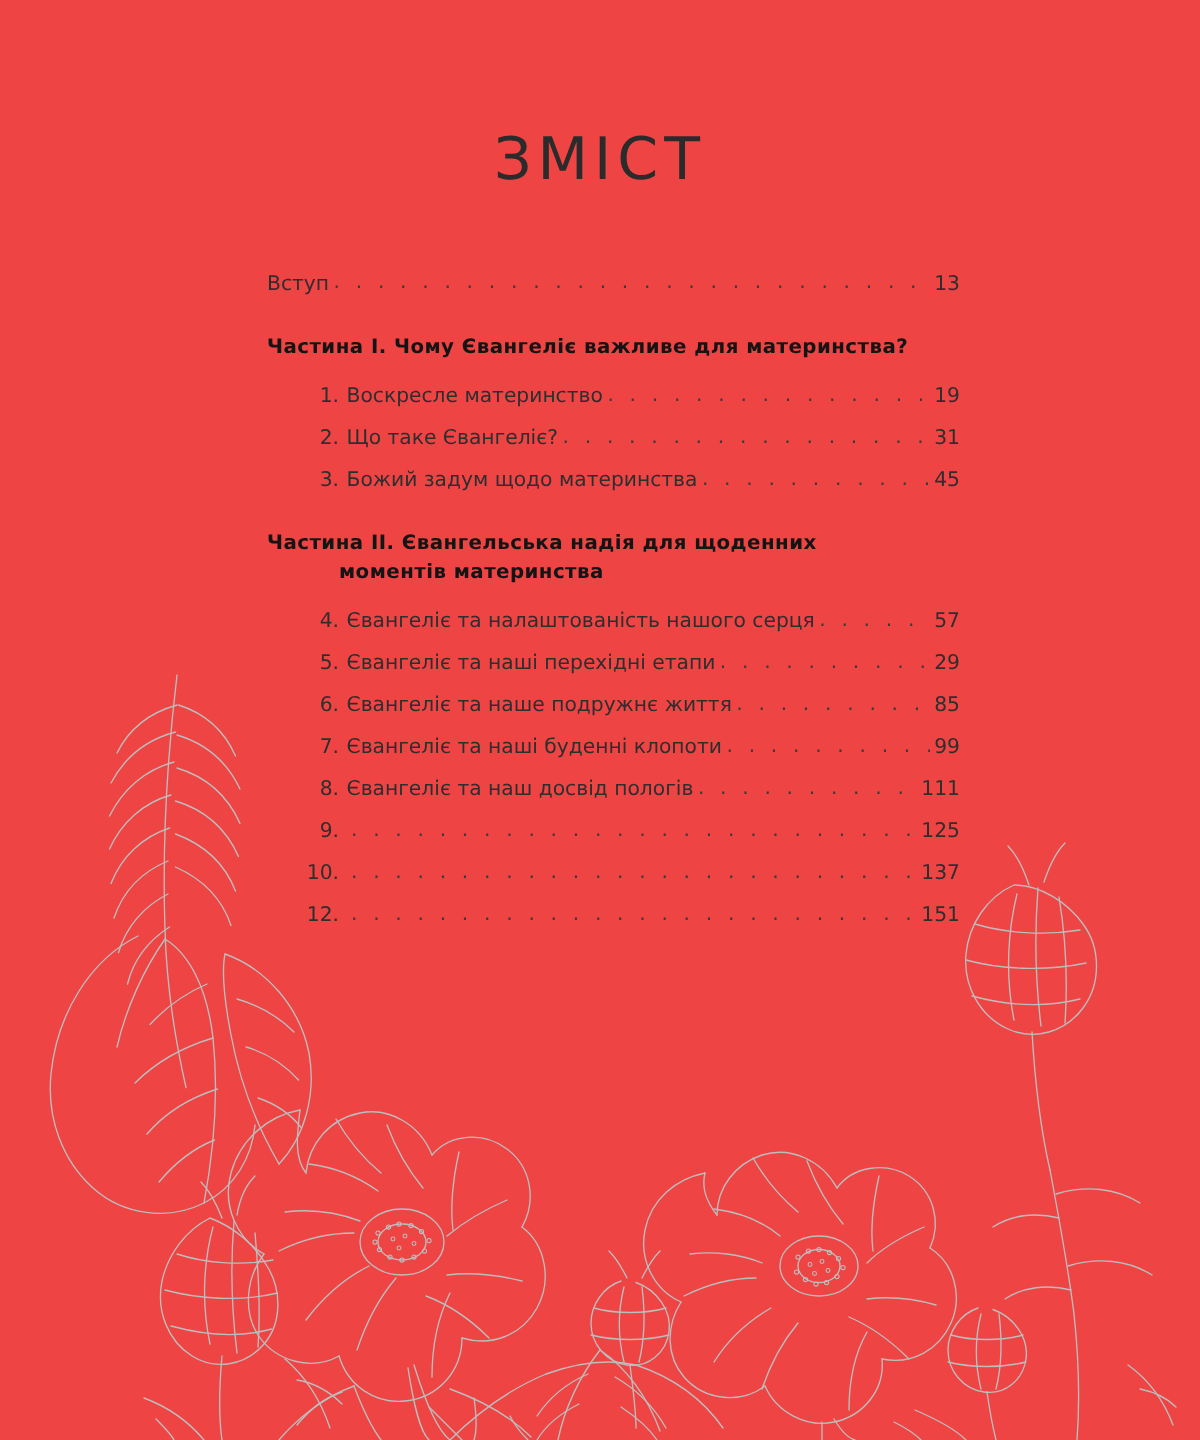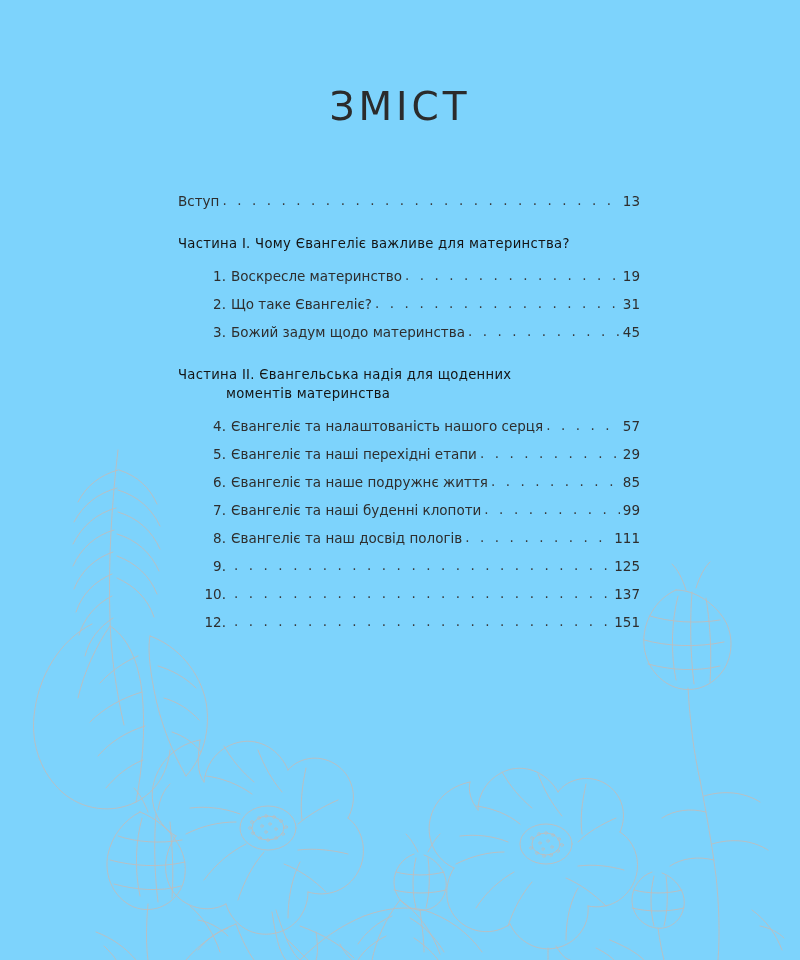--- a/index.html
+++ b/index.html
@@ -14,21 +14,21 @@
     color: #1a1a1a;
     overflow: hidden;
     position: relative;
   }
 
   .page {
     position: absolute;
     inset: 0;
     width: 800px;
     height: 960px;
-    background: #7dd3fc;
+    background: #ef4444;
   }
 
   
   .artwork {
     position: absolute;
     left: 0;
     bottom: 0;
     width: 800px;
     height: 520px;
     pointer-events: none;
@@ -44,21 +44,21 @@
     font-size: 39px;
     letter-spacing: 4px;
     font-weight: 400;
     color: #2b2b2b;
     font-family: "DejaVu Sans", sans-serif;
   }
 
   
   .toc {
     position: absolute;
-    top: 188px;
+    top: 176px;
     left: 178px;
     width: 462px;
   }
 
   .entry {
     display: flex;
     align-items: baseline;
     font-size: 13.5px;
     color: #2e2e2e;
     margin-bottom: 2px;
@@ -96,21 +96,21 @@
 
   .entry.intro {
     margin-left: 0;
     margin-bottom: 14px;
   }
   .entry.chapter {
     margin-left: 22px;
   }
 
   .part-heading {
-    font-weight: normal;
+    font-weight: bold;
     font-size: 13.2px;
     letter-spacing: 0.3px;
     color: #141414;
     margin-top: 20px;
     margin-bottom: 10px;
     line-height: 19px;
     max-width: 440px;
   }
   .part-heading .line2 {
     display: block;

